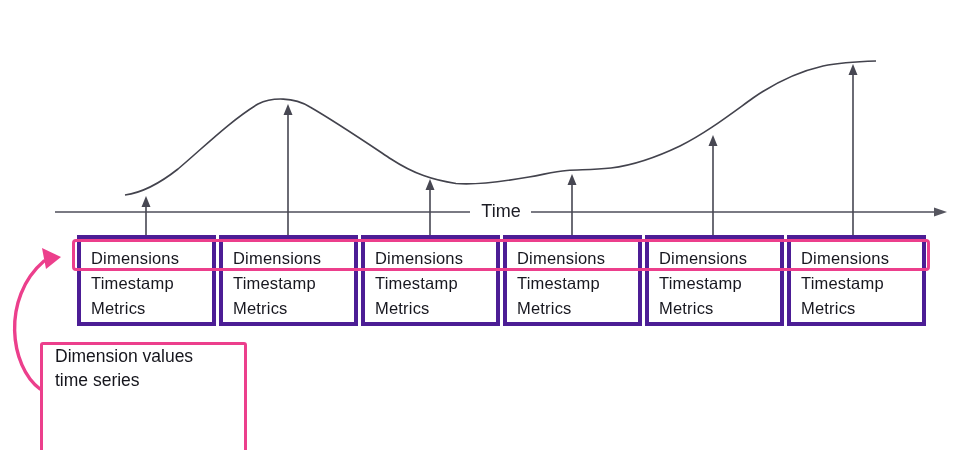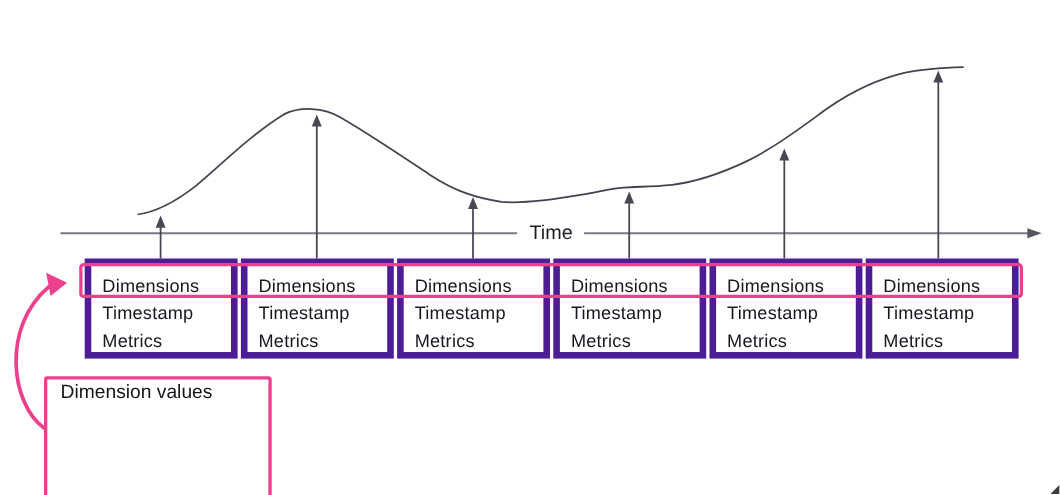--- a/index.html
+++ b/index.html
@@ -3,39 +3,40 @@
 <meta charset="utf-8">
 <style>
   html,body{margin:0;padding:0;background:#ffffff;}
   #canvas{
     position:relative;
     width:964px;height:450px;
     background:#ffffff;
     font-family:"Liberation Sans","DejaVu Sans",sans-serif;
     color:#17171f;
     overflow:hidden;
+    border-radius:30px;
   }
   #svg-layer{position:absolute;left:0;top:0;width:964px;height:450px;}
 
   
   .time-label{
     position:absolute;left:471px;top:201px;width:60px;
     text-align:center;font-size:18px;color:#1c1c24;
   }
 
   
   .cards-row{
     position:absolute;left:77px;top:235px;
     display:flex;gap:3px;
   }
   .card{
     box-sizing:border-box;
     width:139px;height:91px;
     background:#ffffff;
-    border:6px solid #4c1d95;
+    border:4px solid #4c1d95;
     padding:7px 0 0 10px;
   }
   .card-line{
     font-size:16.5px;line-height:25px;letter-spacing:0.2px;color:#17171f;
     white-space:nowrap;
   }
 
   
   .highlight-band{
     position:absolute;left:72px;top:239px;
@@ -157,15 +158,16 @@
         <div class="card-line">Dimensions</div>
         <div class="card-line">Timestamp</div>
         <div class="card-line">Metrics</div>
       </div>
     </div>
 
   <div class="highlight-band"></div>
 
   <div class="callout">
     <span class="callout-line">Dimension values</span>
+    <span class="callout-line">time series</span>
   </div>
 
 </div>
 
 </body></html>

